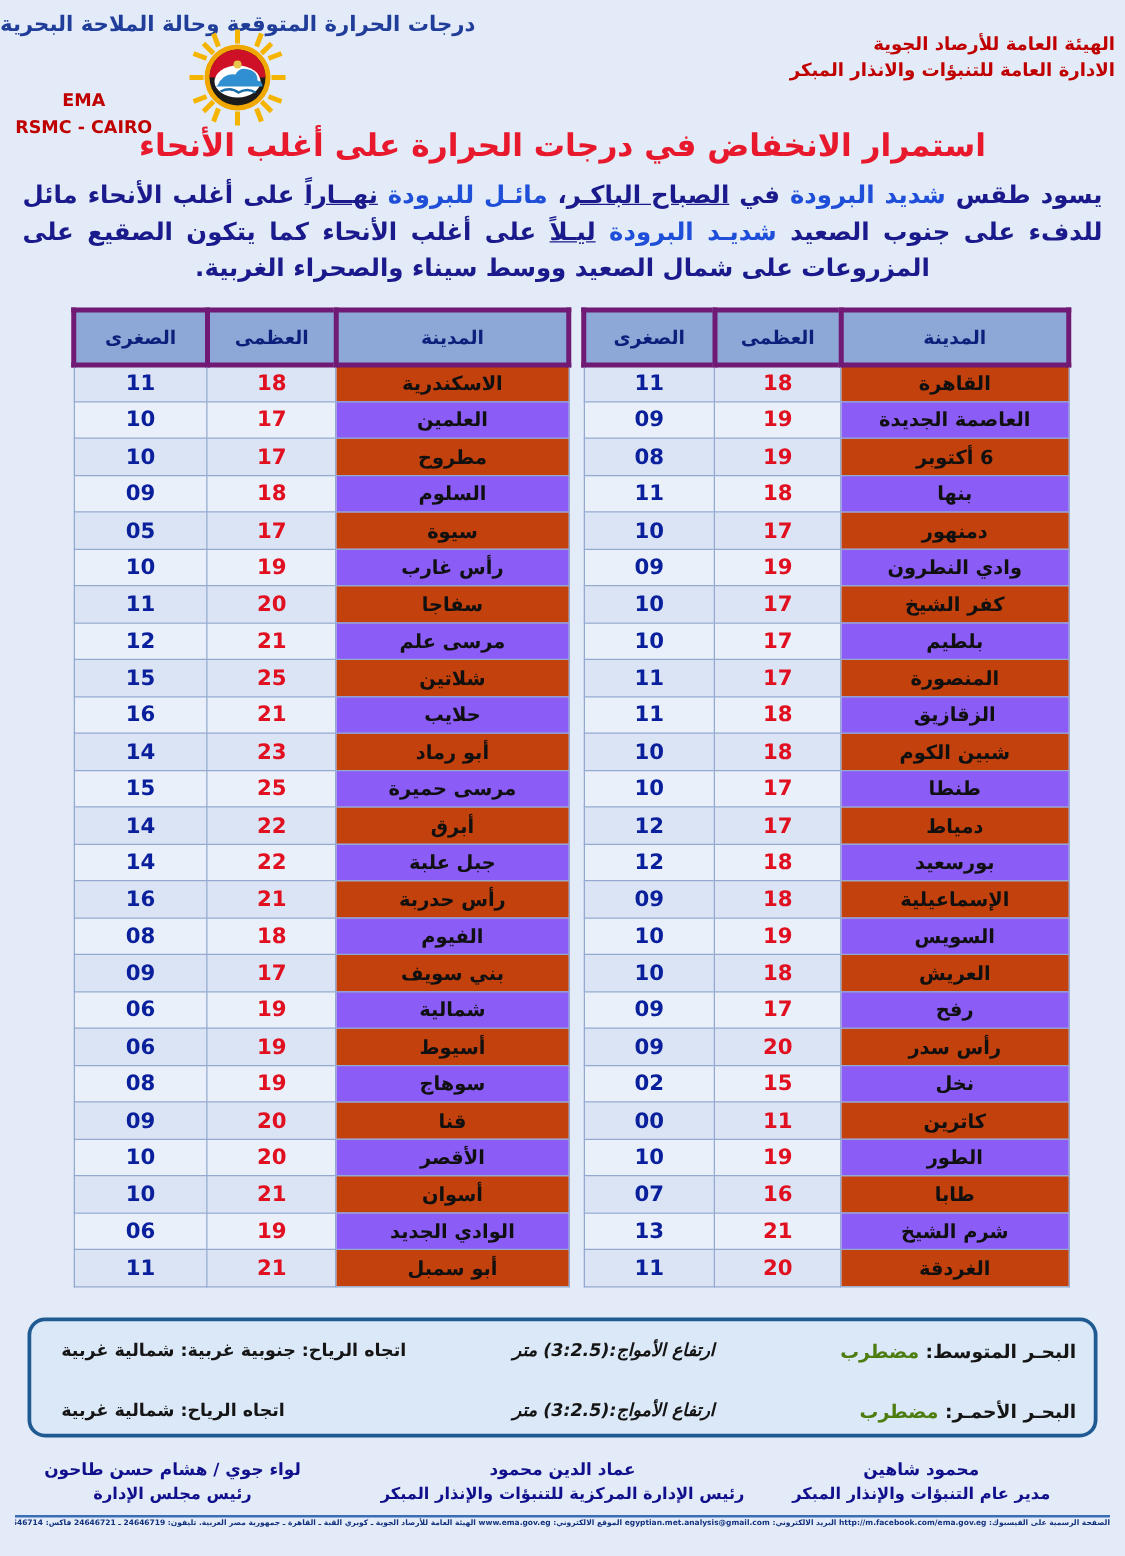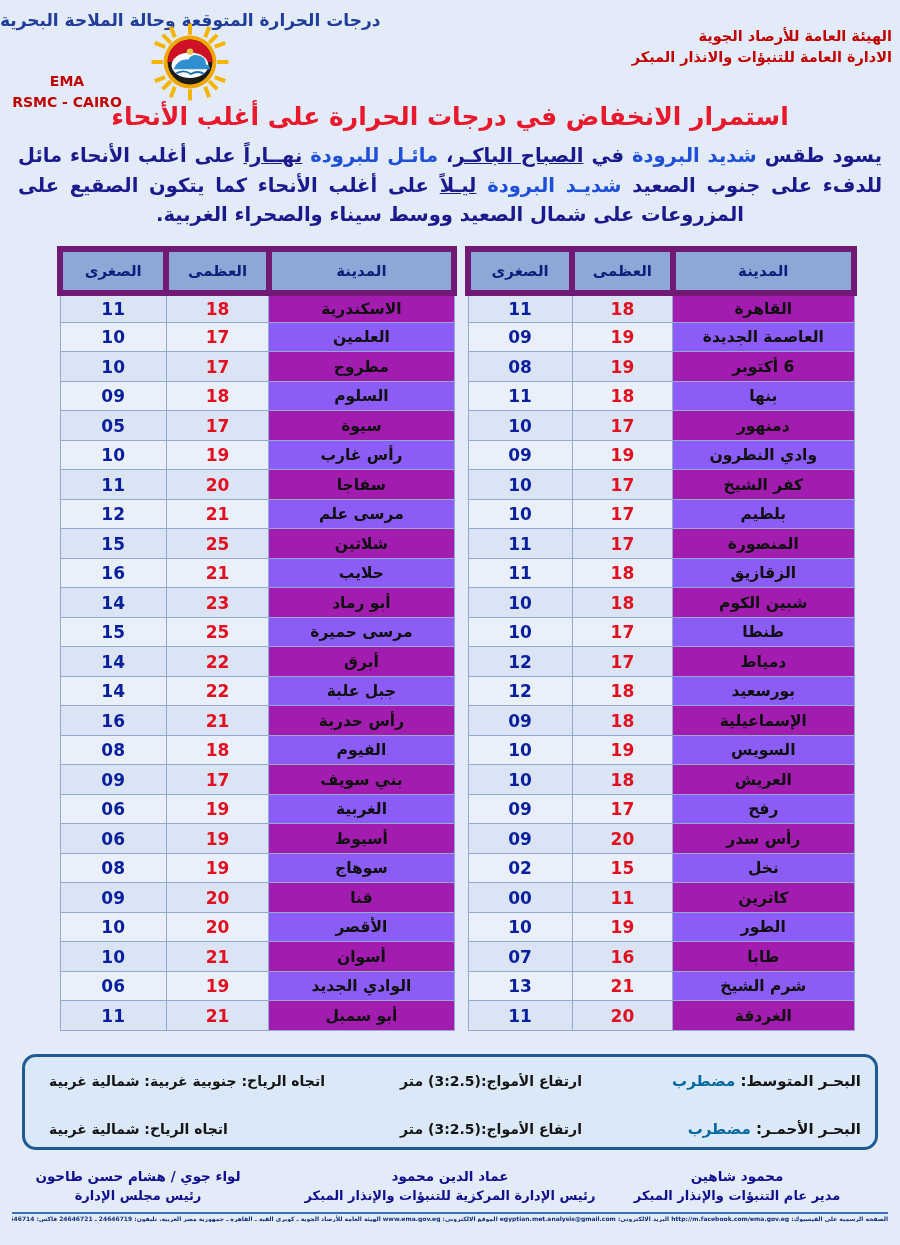--- a/index.html
+++ b/index.html
@@ -59,21 +59,21 @@
   .tbl-wrap{position:absolute;top:0;}
   .tbl-wrap.right{right:43px;width:392px;}
   .tbl-wrap.left{left:57px;width:400px;}
   table.wx{
     border-collapse:collapse;width:100%;
     table-layout:fixed;
   }
   table.wx th{
     background:#8da7d6;color:#0d1f7a;
     font-size:15px;font-weight:bold;
-    height:44px;border:6px solid #701a75;
+    height:44px;border:4px solid #701a75;
     box-sizing:border-box;
   }
   table.wx th.c-city{width:47%;}
   table.wx th.c-max{width:26%;margin-left:12px;}
   table.wx th.c-min{width:27%;}
   table.wx td{
     height:29.5px;border:1px solid #93a9cf;
     box-sizing:border-box;font-weight:bold;
     padding:0 10px;
   }
@@ -81,43 +81,43 @@
     text-align:center;color:#101010;font-size:15.5px;
   }
   table.wx td.mx{
     text-align:center;color:#e01020;font-size:17px;
   }
   table.wx td.mn{
     text-align:center;color:#0a1f9c;font-size:17px;
   }
   tr.r-a td{background:#dbe4f4;}
   tr.r-b td{background:#e9f0fa;}
-  tr.r-a td.city{background:#a21caf;}
+  tr.r-a td.city{background:#c2410c;}
   tr.r-b td.city{background:#8b5cf6;}
 
   
   .marine{
     position:absolute;left:22px;right:22px;top:1054px;
     height:96px;
     border:3px solid #1f5b92;border-radius:14px;
     background:#dbe8f7;
     box-sizing:border-box;
   }
   .marine-row{
     display:flex;align-items:center;height:48px;
     padding:0 14px;box-sizing:border-box;
   }
   .m-sea{
     width:235px;text-align:right;color:#151515;
     font-weight:bold;font-size:15px;
   }
-  .m-sea .state{color:#0369a1;}
+  .m-sea .state{color:#4d7c0f;}
   .m-wave{
     flex:0 0 270px;text-align:center;color:#151515;
-    font-weight:bold;font-size:14px;
+    font-weight:bold;font-size:14px;font-style:italic;
   }
   .m-wind{
     flex:1;text-align:left;color:#151515;
     font-weight:bold;font-size:14px;padding-left:10px;
   }
 
   
   .footer{
     position:absolute;left:0;right:0;top:1166px;height:79px;
   }
@@ -430,21 +430,21 @@
               <td class="city">الفيوم</td>
               <td class="mx">18</td>
               <td class="mn">08</td>
             </tr>
             <tr class="r-a">
               <td class="city">بني سويف</td>
               <td class="mx">17</td>
               <td class="mn">09</td>
             </tr>
             <tr class="r-b">
-              <td class="city">الغربية</td>
+              <td class="city">شمالية</td>
               <td class="mx">19</td>
               <td class="mn">06</td>
             </tr>
             <tr class="r-a">
               <td class="city">أسيوط</td>
               <td class="mx">19</td>
               <td class="mn">06</td>
             </tr>
             <tr class="r-b">
               <td class="city">سوهاج</td>

